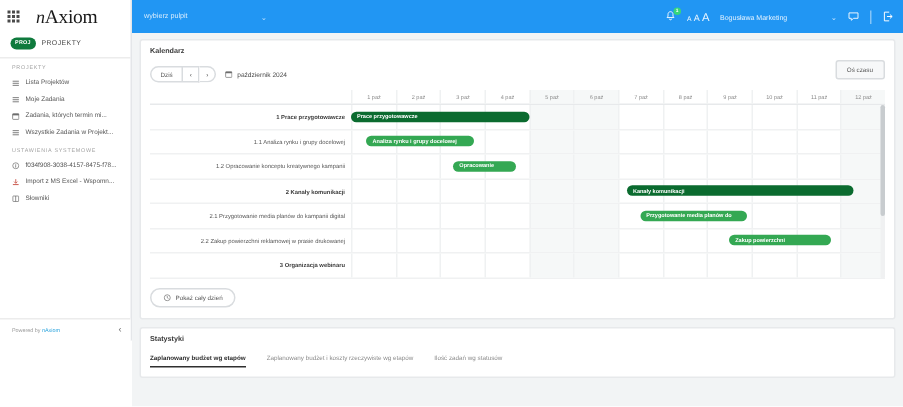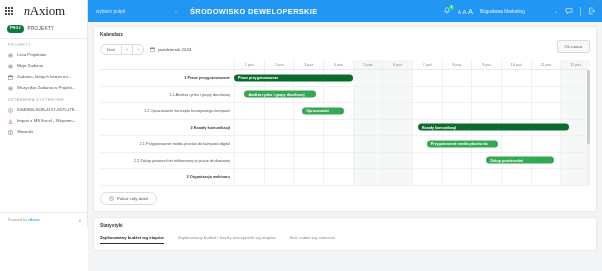--- a/index.html
+++ b/index.html
@@ -316,21 +316,20 @@
     </div>
   </aside>
 
   <div class="main">
 
     <div class="topbar">
       <div class="scope-select">
         <span>wybierz pulpit</span>
         <span class="caret">⌄</span>
       </div>
-      <div class="env-title">ŚRODOWISKO DEWELOPERSKIE</div>
       <div class="topbar-spacer"></div>
 
       <div class="tb-right">
         <span class="bell-wrap">
           <svg width="8" height="8" viewBox="0 0 16 16">
             <path d="M8 1.6c-2 0-3.3 1.5-3.3 3.4v2.6L3.4 9.4h9.2l-1.3-1.8V5c0-1.9-1.3-3.4-3.3-3.4z" fill="none" stroke="#ffffff" stroke-width="1.2"></path>
             <path d="M6.6 11a1.4 1.4 0 0 0 2.8 0" fill="none" stroke="#ffffff" stroke-width="1.2"></path>
           </svg>
           <span class="badge">1</span>
         </span>

